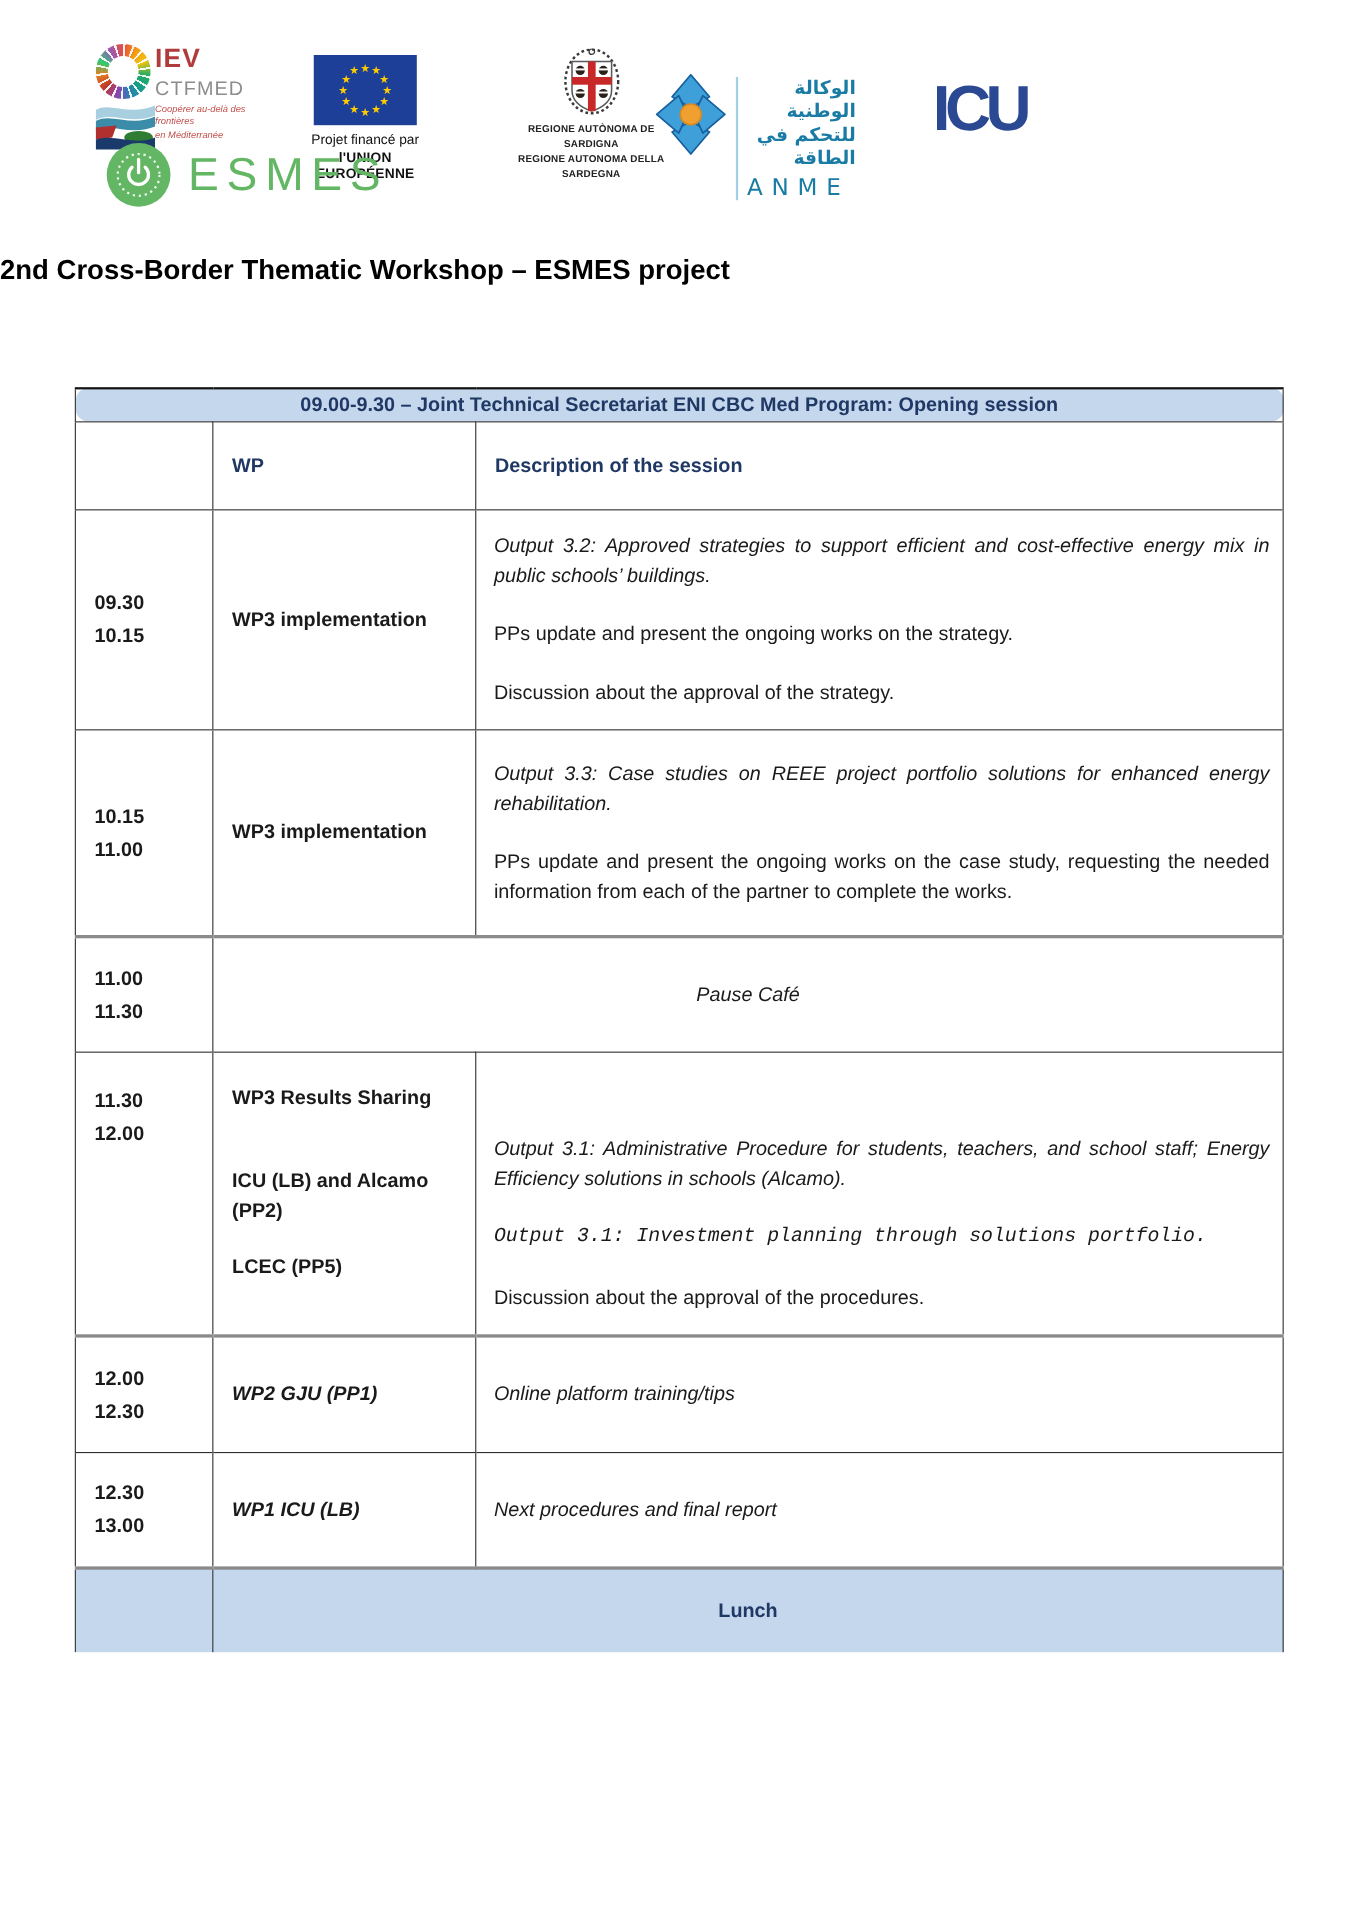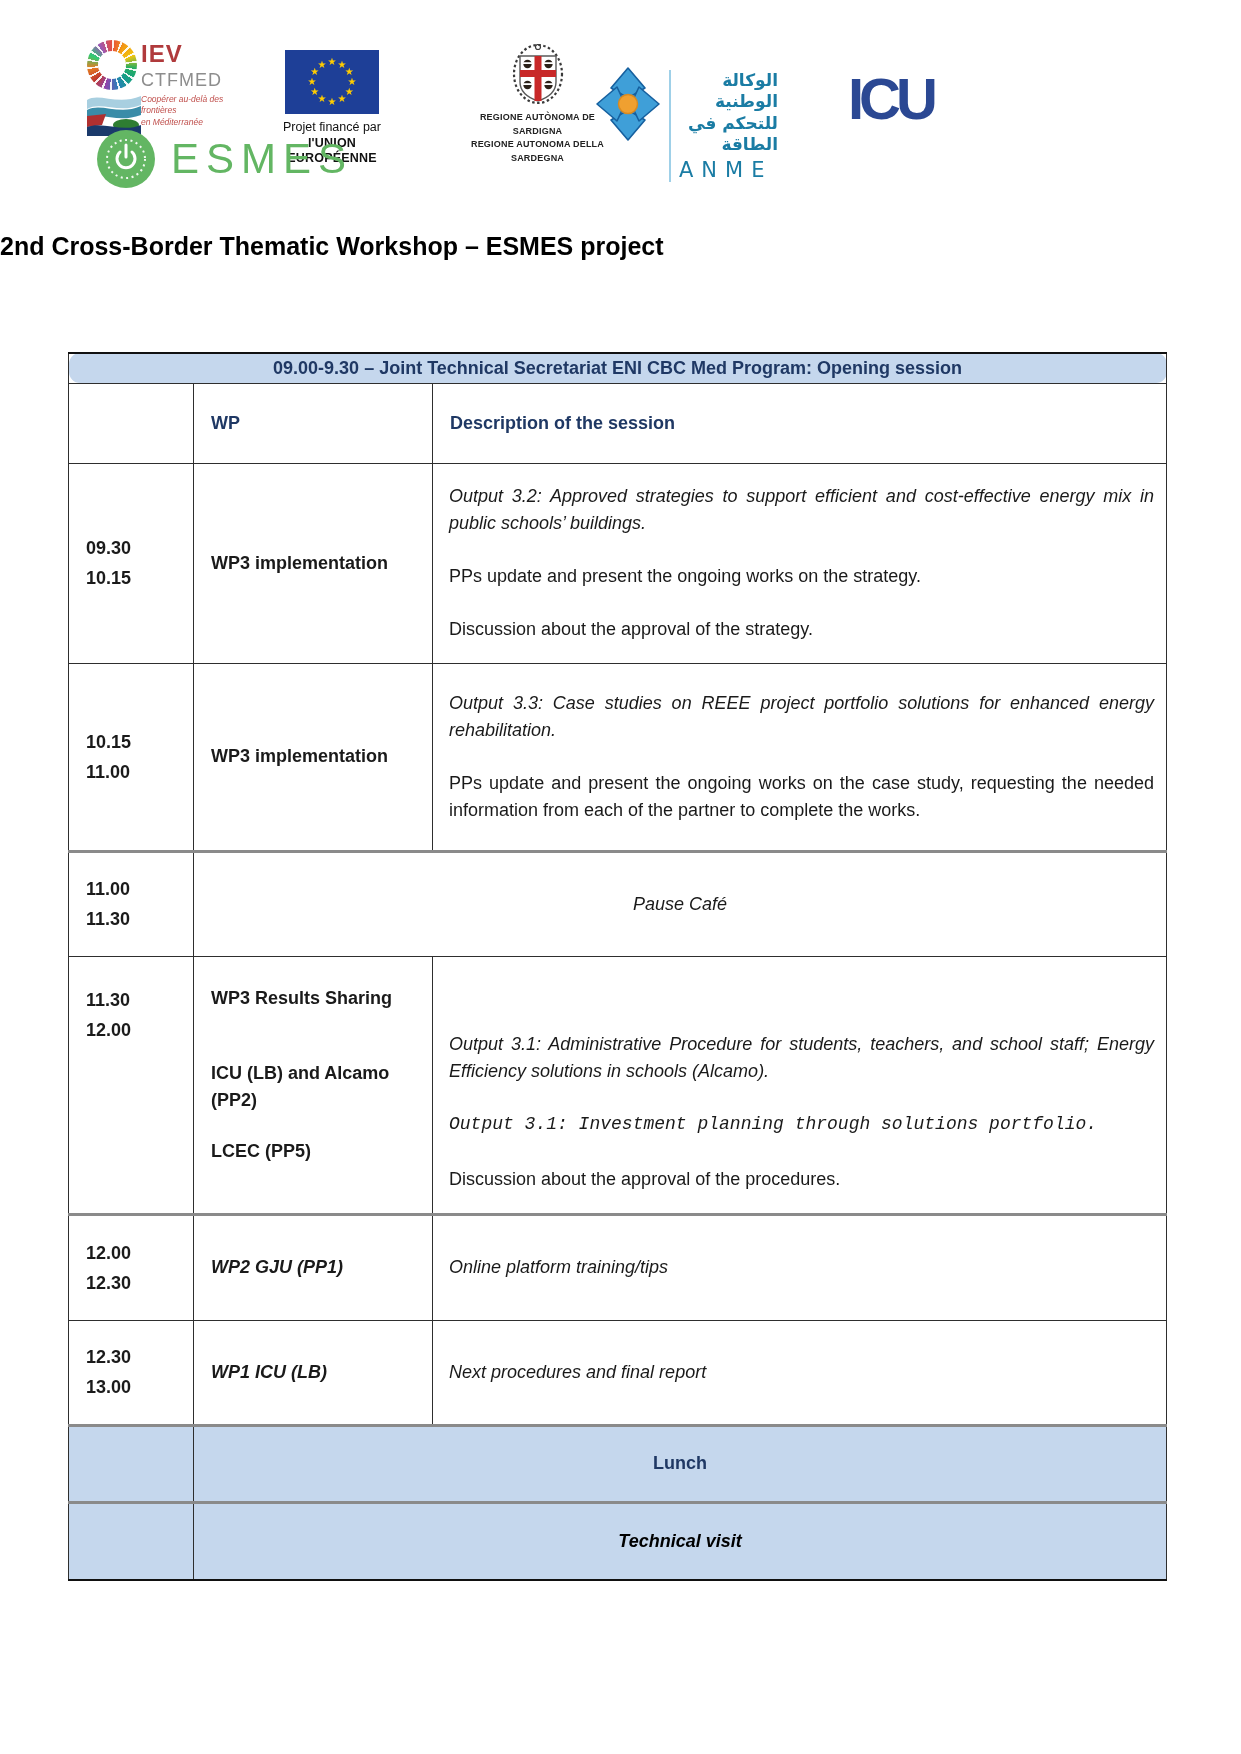--- a/index.html
+++ b/index.html
@@ -275,20 +275,16 @@
       <td class="desc-cell">
         <p class="it">Next procedures and final report</p>
       </td>
     </tr>
 
     <tr class="hr-thick blue-row">
       <td style="height:77px;"></td>
       <td colspan="2" class="lunch-cell">Lunch</td>
     </tr>
 
-    <tr class="hr-thick blue-row outer-bottom">
-      <td style="height:78px;"></td>
-      <td colspan="2" class="tech-cell">Technical visit</td>
-    </tr>
   </tbody>
     </table>
 
 </div>
 
 </body></html>

